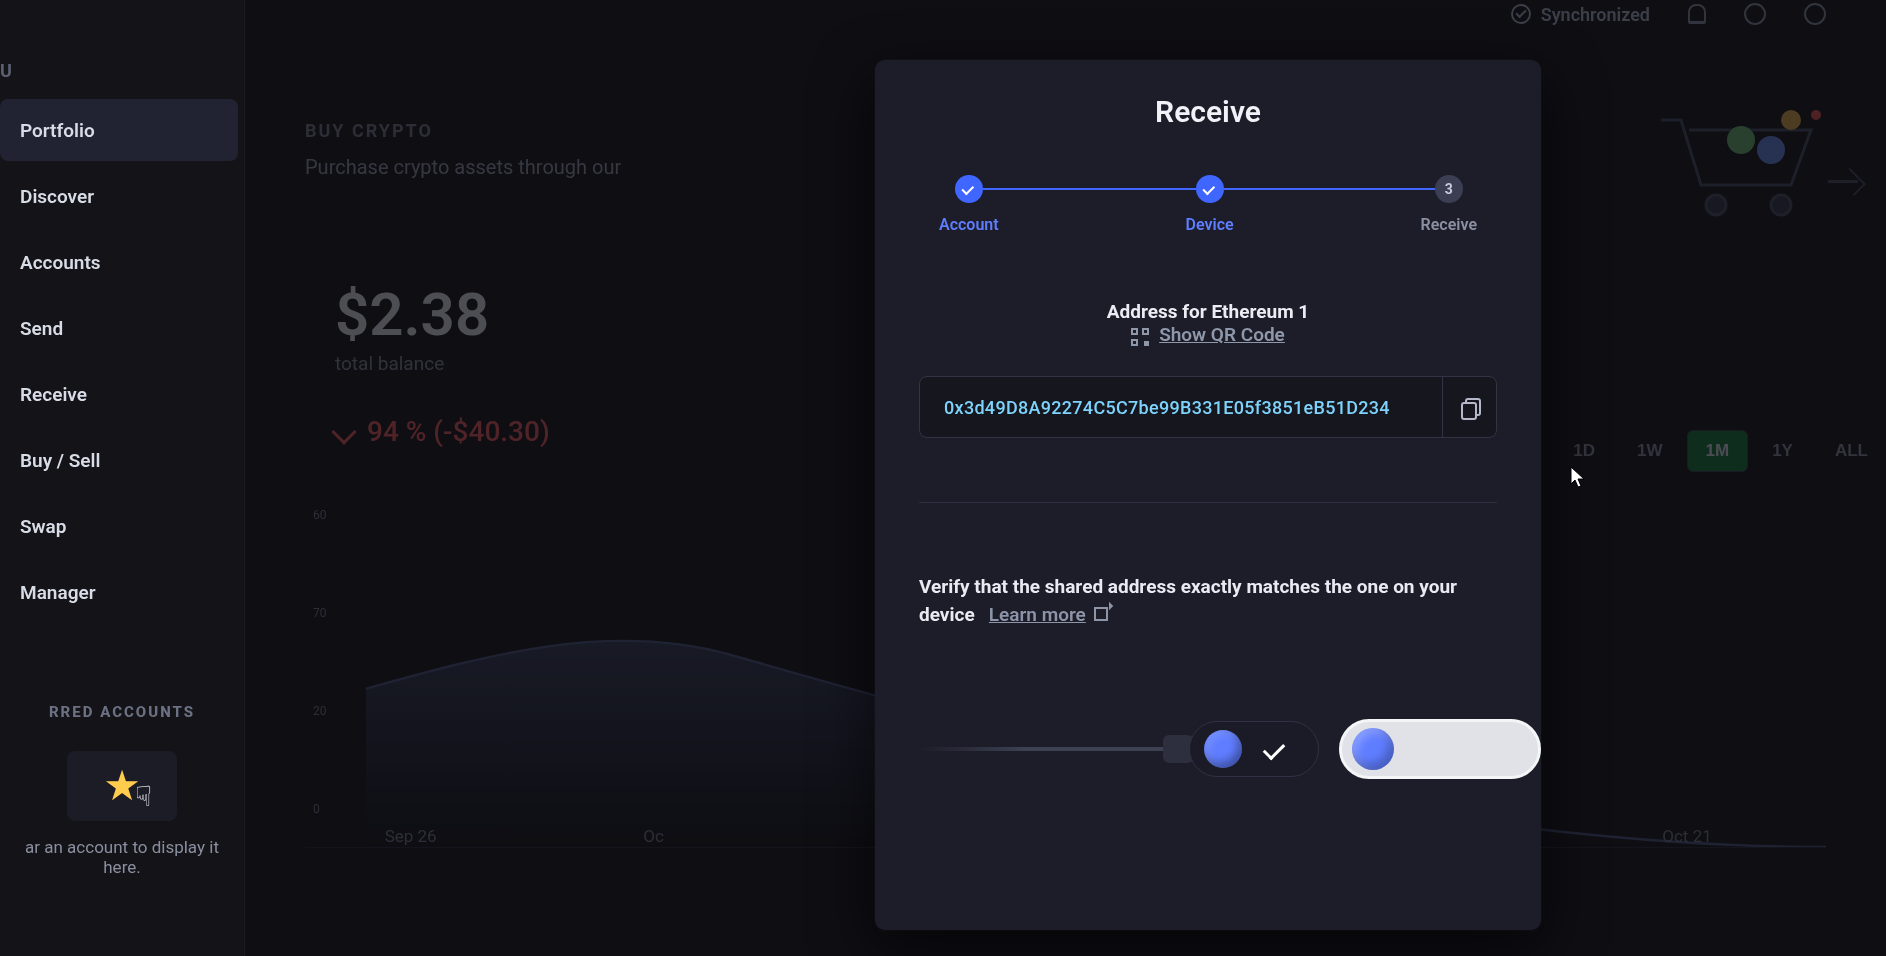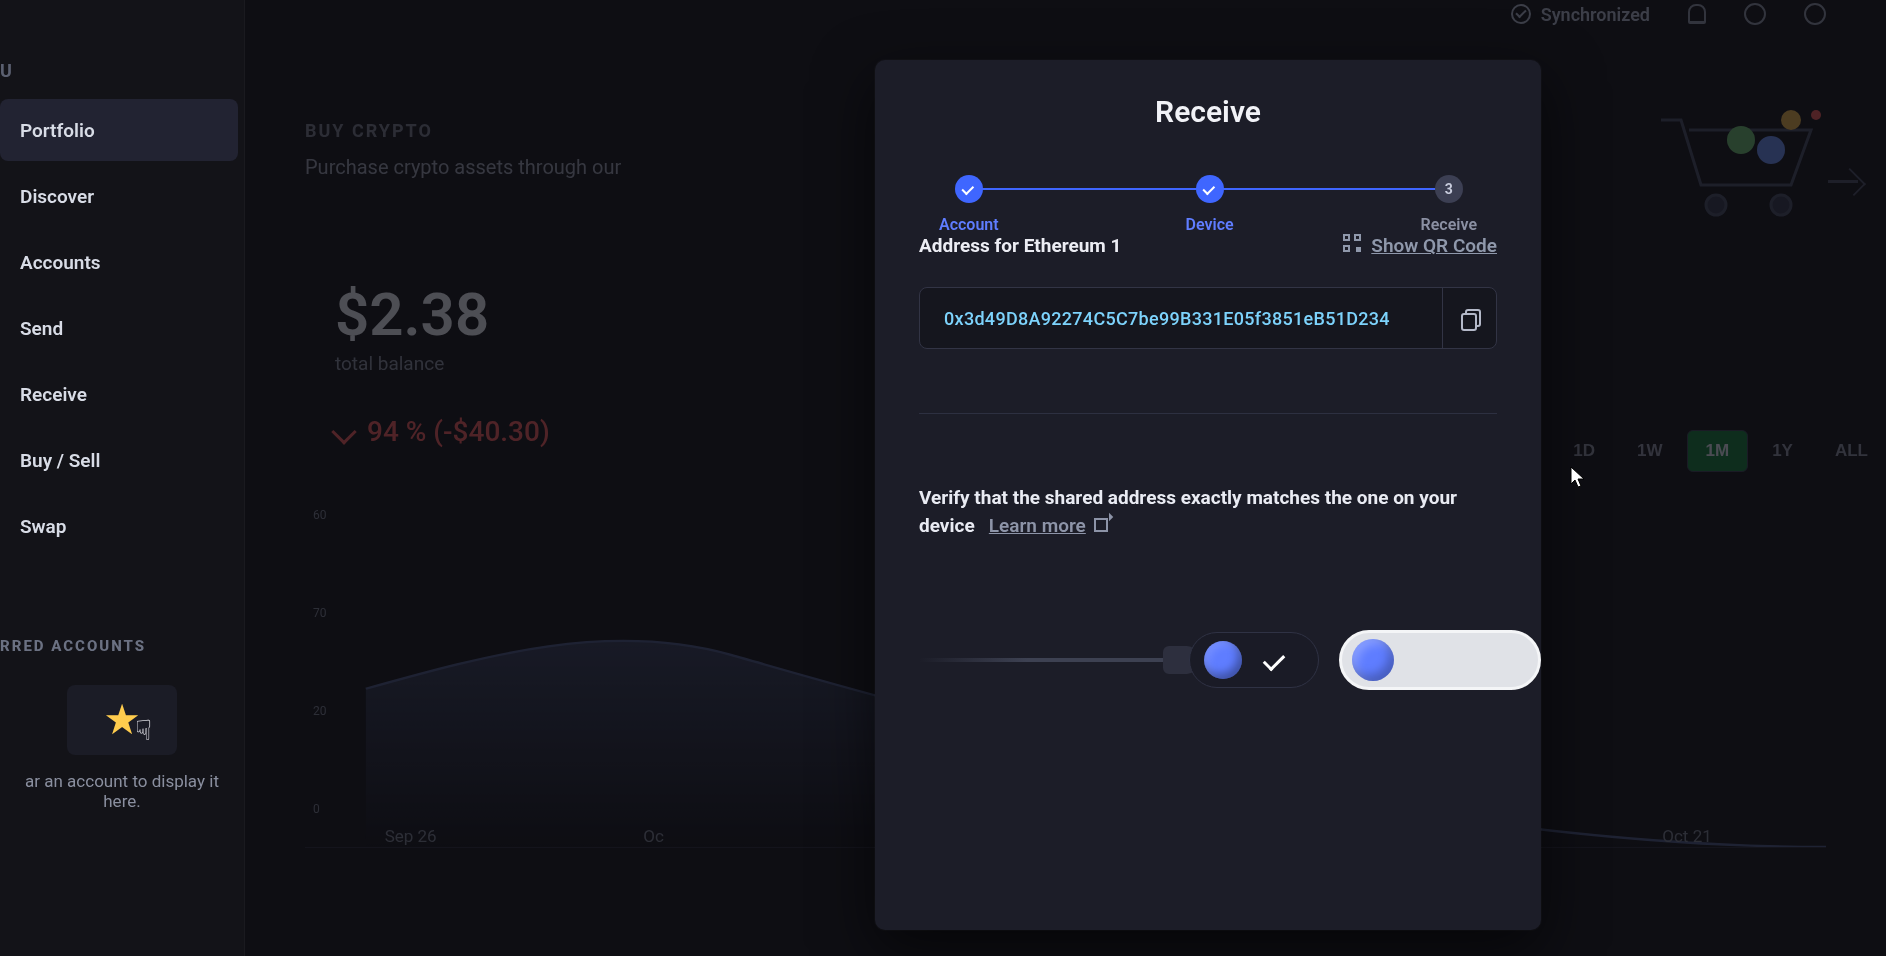--- a/index.html
+++ b/index.html
@@ -74,21 +74,21 @@
   .nav { list-style:none; }
   .nav li {
     height:62px; display:flex; align-items:center;
     padding-left:20px; color:#d8dce6; font-size:19px; font-weight:600;
     border-radius:8px; margin:0 6px 4px 0;
     cursor:pointer;
   }
   .nav li.active { background:#222332; }
   .starred-h {
     margin-top:80px; color:#6b7182; font-weight:800; letter-spacing:2px;
-    font-size:15px; padding-left:0px;
+    font-size:15px; padding-left:0px;text-align:center;
   }
   .star-box{
     margin:30px auto 16px; width:110px; height:70px;
     background:#1b1c26; border-radius:8px; display:flex;
     align-items:center; justify-content:center; position:relative;
   }
   .star {
     width:0;height:0;position:relative;color:#ffcc4d;font-size:42px;line-height:0;
   }
   .star::before{content:"★"; position:absolute; transform:translate(-50%, -30%);}
@@ -185,25 +185,25 @@
     border-left:2px solid #fff; border-bottom:2px solid #fff;
     transform:rotate(-45deg) translateY(-1px);
   }
   .step.upcoming .dot{ background:#3c3f53; color:#c8ccdd;}
   .step label{
     font-size:16px; color:#5f7dff; font-weight:600;
   }
   .step.upcoming label{ color:#8b90a3; }
 
   .addr-row{
-    display:flex; justify-content:space-between; align-items:center;
+    margin-top:66px; display:flex; justify-content:space-between; align-items:center;flex-direction:column;
   }
   .addr-label{ font-size:19px; font-weight:700; color:#ecedf4;}
   .qr-link{
-    display:flex; align-items:flex-start; gap:10px;
+    display:flex; align-items:flex-end; gap:10px;
     color:#8f98ab; font-size:19px; font-weight:600; text-decoration:underline;
     cursor:pointer;
   }
   .qr-ic{
     width:18px; height:18px; display:inline-block; position:relative;
   }
   .qr-ic span{position:absolute;width:7px;height:7px;border:2px solid #8f98ab;}
   .qr-ic span:nth-child(1){top:0;left:0;}
   .qr-ic span:nth-child(2){top:0;right:0;}
   .qr-ic span:nth-child(3){bottom:0;left:0;}
@@ -324,20 +324,21 @@
   <aside class="sidebar">
     <div class="menu-hint">U</div>
     <ul class="nav">
       <li class="active">Portfolio</li>
       <li>Discover</li>
       <li>Accounts</li>
       <li>Send</li>
       <li>Receive</li>
       <li>Buy / Sell</li>
       <li>Swap</li>
+      <li>Manager</li>
     </ul>
     <div class="starred-h">RRED ACCOUNTS</div>
     <div class="star-box">
       <span class="star"></span>
       <span class="hand-cursor">☟</span>
     </div>
     <div class="star-msg">
       <div>ar an account to display it</div>
       <div>here.</div>
     </div>

